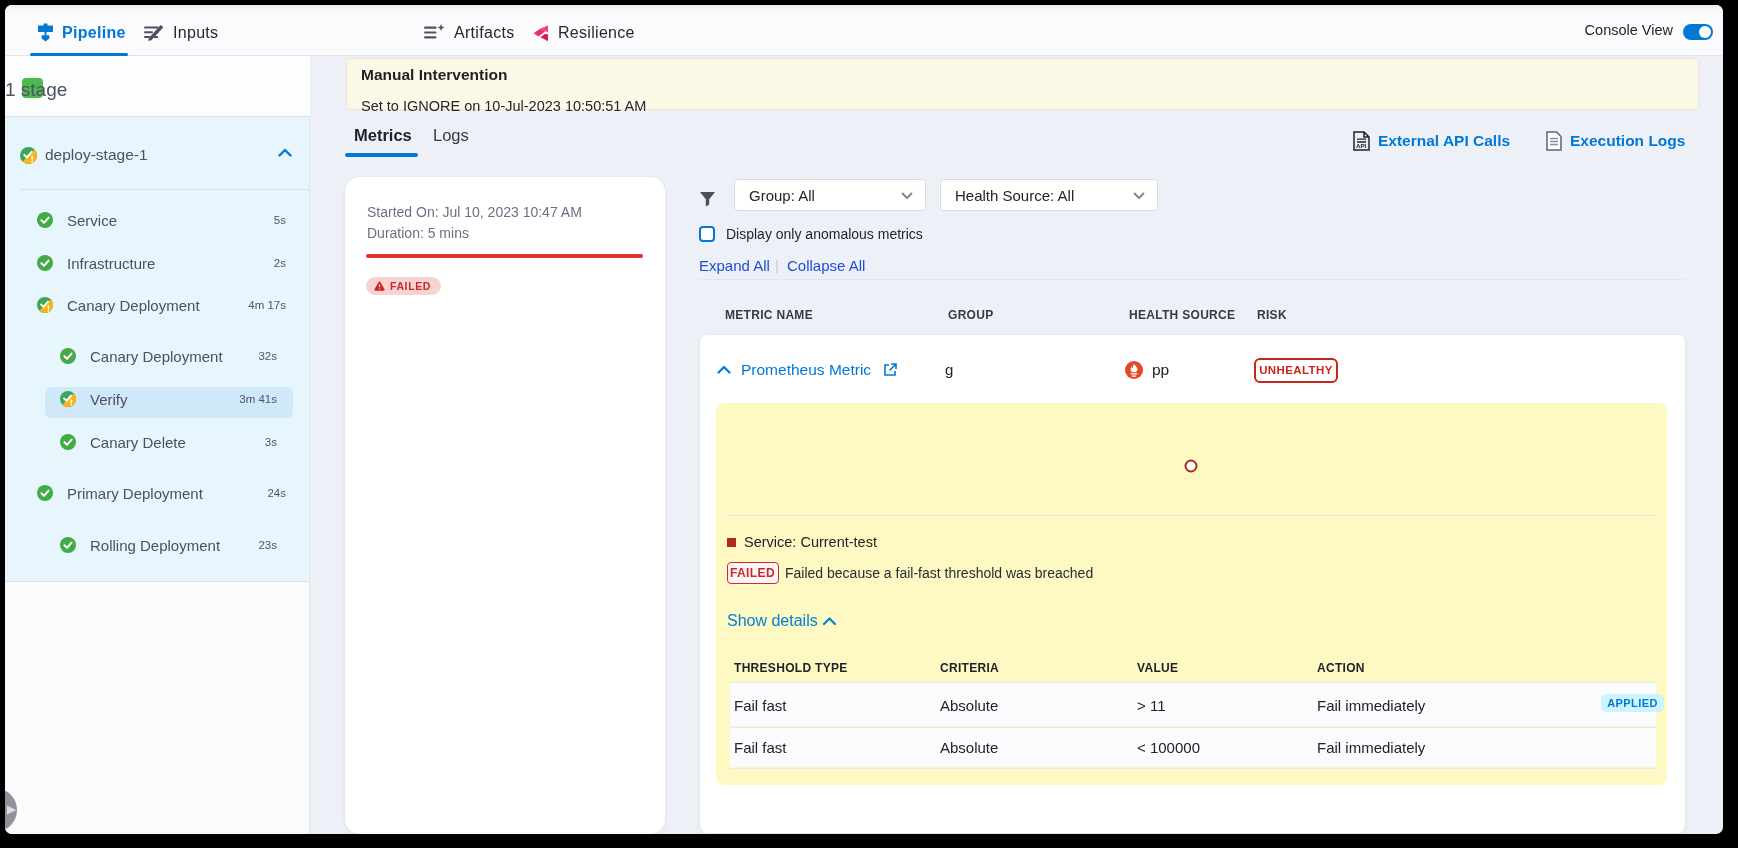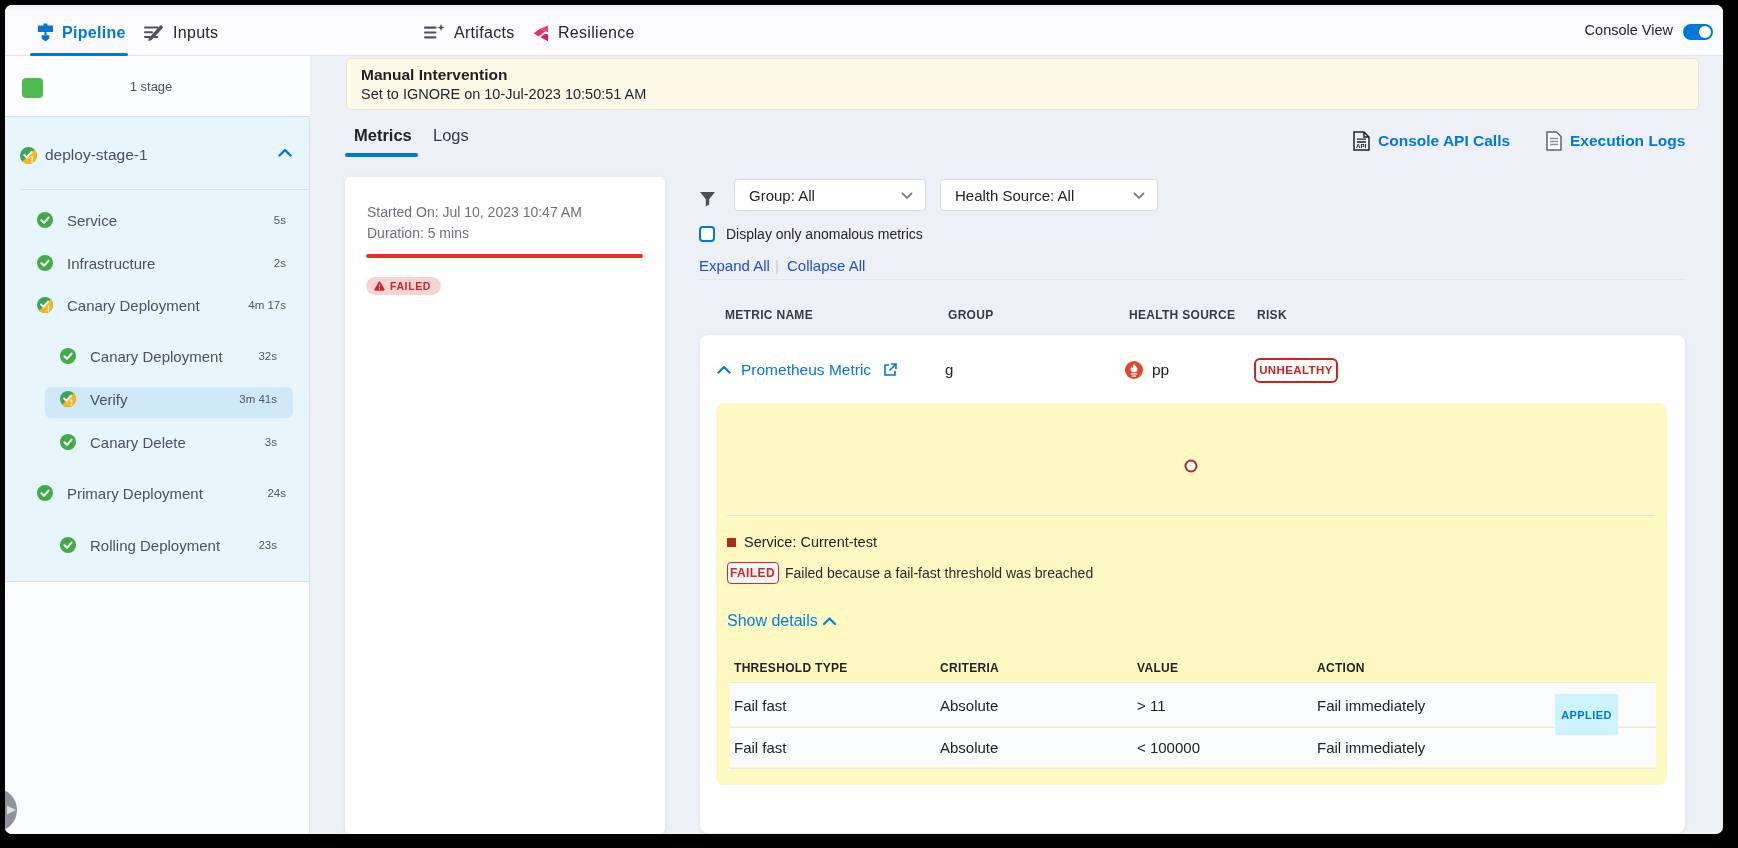--- a/index.html
+++ b/index.html
@@ -6,53 +6,53 @@
 .frame{position:absolute;left:5px;top:5px;width:1718px;height:829px;background:#eef0f8;border-radius:7px;overflow:hidden}
 
 .nav{position:absolute;left:0;top:0;width:1718px;height:51px;background:#fbfbfd;border-bottom:1px solid #e2e3eb;box-shadow:inset 0 4px 5px -2px #e9e9f0}
 .navitem{position:absolute;top:2px;height:51px;display:flex;align-items:center;gap:9px;font-size:16px;letter-spacing:.3px;color:#24252e;font-weight:700}
 .navblue{position:absolute;left:25px;top:47.5px;width:98px;height:3.5px;background:#0278d5;border-radius:2px}
 
 .sidehead{position:absolute;left:0;top:51px;width:305px;height:61px;background:#fbfdfe;border-bottom:1px solid #dfe0e6}
 .sideblue{position:absolute;left:0;top:112px;width:305px;height:464px;background:#e7f5fd;border-right:1px solid #e3e4ea}
 .sidebot{position:absolute;left:0;top:576px;width:305px;height:253px;background:#fafbfd;border-top:1px solid #e0e1e7;border-right:1px solid #e3e4ea}
 .stagesq{position:absolute;left:17px;top:73px;width:21px;height:20px;border-radius:4px;background:#4dba4f}
-.stage1{position:absolute;left:0px;top:74px;width:292px;text-align:center;font-size:13px;color:#4f5162}
+.stage1{position:absolute;left:0px;top:74px;width:292px;text-align:left;font-size:19px;color:#4f5162}
 .srow{position:absolute;display:flex;align-items:center;font-size:15px;color:#4d4f63}
 .sdur{position:absolute;text-align:right;font-size:11.5px;color:#51536a}
 .vhl{position:absolute;left:40px;top:382px;width:248px;height:31px;background:#cfe9fa;border-radius:6px}
 
 .banner{position:absolute;left:341px;top:53px;width:1353px;height:52px;background:#fdf9e7;border:1px solid #eae5cd;border-radius:5px;padding:7px 0 0 14px}
 .banner b{font-size:15.5px;color:#1f2024}
-.banner div{font-size:14.5px;color:#24252e;margin-top:2px}
+.banner div{font-size:14.5px;color:#24252e;margin-top:14px}
 
 .tab1{position:absolute;left:349px;top:121px;font-size:16.5px;font-weight:700;color:#22222a}
 .tab2{position:absolute;left:428px;top:121px;font-size:16.5px;color:#383946}
 .tabu{position:absolute;left:340px;top:148px;width:73px;height:3.5px;background:#0278d5;border-radius:2px}
 .toplink{position:absolute;top:126px;display:flex;align-items:center;gap:8px;font-size:15.5px;font-weight:700;color:#0278d5}
 
-.lcard{position:absolute;left:340px;top:172px;width:320px;height:657px;background:#fff;border-radius:5px;box-shadow:0 1px 4px rgba(40,41,61,.08)}
+.lcard{position:absolute;left:340px;top:172px;width:320px;height:657px;background:#fff;border-radius:15px;box-shadow:0 1px 4px rgba(40,41,61,.08)}
 .lmeta{font-size:14px;color:#6d6f84;line-height:21px}
 .redbar{position:absolute;left:21px;top:77px;width:277px;height:4px;border-radius:2px;background:#e6332a}
 .failpill{position:absolute;left:21px;top:100px;height:17.5px;padding:0 10px 0 8px;border-radius:9px;background:#f7d4d1;display:flex;align-items:center;gap:5px;font-size:10.5px;font-weight:700;letter-spacing:.6px;color:#c7292f}
 .infobox{position:absolute;left:21px;top:135px;width:279px;height:147px;background:#e9f7fd;border-radius:8px;padding:11px 0 0 11px;font-size:14.8px;line-height:21.4px;color:#25262e;white-space:nowrap;overflow:hidden}
 
 .sel{position:absolute;top:174px;height:32px;background:#fff;border:1px solid #d8d9e3;border-radius:4px;display:flex;align-items:center;padding:0 14px;font-size:15px;font-weight:500;color:#22222a}
 .sel svg{position:absolute;right:12px;top:12px}
 .chkl{position:absolute;left:721px;top:221px;font-size:14px;color:#24252e}
 .chkb{position:absolute;left:694px;top:221px;width:16px;height:16px;border:2px solid #0278d5;border-radius:4px;background:#fff}
 .exl{position:absolute;top:252px;font-size:15px;font-weight:500;color:#1d4ed8}
 .hdiv{position:absolute;background:#e4e5ee;height:1px}
 .colh{position:absolute;font-size:12px;font-weight:700;color:#383946;letter-spacing:.3px}
 
 .mcard{position:absolute;left:695px;top:330px;width:985px;height:498px;background:#fff;border-radius:8px;box-shadow:0 1px 4px rgba(40,41,61,.08)}
 .ipanel{position:absolute;left:16px;top:68px;width:951px;height:382px;background:#fef9c3;border-radius:8px}
 .ub{position:absolute;left:554px;top:23px;width:84px;height:24.5px;border:2px solid #c8251c;border-radius:6px;color:#c8251c;font-size:11.5px;font-weight:700;letter-spacing:.4px;display:flex;align-items:center;justify-content:center}
 .fob{position:absolute;left:10.5px;top:159px;width:52px;height:22px;border:1.5px solid #cf2933;border-radius:4px;background:#fdf6f5;color:#c7292f;font-size:12px;font-weight:700;letter-spacing:.4px;display:flex;align-items:center;justify-content:center}
-.appl{position:absolute;left:839px;top:291px;width:63px;height:41px;background:#cdf4fe;border-radius:0;color:#0278d5;font-size:11px;font-weight:700;letter-spacing:.4px;display:flex;align-items:center;justify-content:center}
+.appl{position:absolute;left:885px;top:291px;width:63px;height:18px;background:#cdf4fe;border-radius:5px;color:#0278d5;font-size:11px;font-weight:700;letter-spacing:.4px;display:flex;align-items:center;justify-content:center}
 .cell{position:absolute;font-size:15px;color:#22222a}
 
 .cv{position:absolute;right:50px;top:17px;font-size:14.5px;color:#22222a}
 .tgl{position:absolute;left:1678px;top:19px;width:30px;height:16px;border-radius:8px;background:#0278d5}
 .tgl i{position:absolute;right:2px;top:2px;width:12px;height:12px;border-radius:50%;background:#fff}
 </style></head>
 <body>
 <div class="frame">
 
   <div class="nav"></div>
@@ -209,21 +209,21 @@
 
   <div class="tab1">Metrics</div>
   <div class="tab2">Logs</div>
   <div class="tabu"></div>
   <div class="toplink" style="left:1348px">
     <svg width="17" height="20" viewBox="0 0 17 20">
         <path fill="none" stroke="#22222a" stroke-width="1.5" d="M1 1 H11 L16 6 V19 H1 Z M11 1 V6 H16"></path>
         <path stroke="#22222a" stroke-width="1.3" d="M4 8.2 H13 M4 11 H13"></path>
         <text x="3" y="17.4" font-size="6.2" font-weight="bold" fill="#22222a" font-family="Liberation Sans">API</text>
       </svg>
-    <span>Console API Calls</span>
+    <span>External API Calls</span>
   </div>
   <div class="toplink" style="left:1541px">
     <svg width="16" height="20" viewBox="0 0 16 20">
         <path fill="#fff" stroke="#5d6373" stroke-width="1.5" d="M1 1 H10.5 L15 5.5 V19 H1 Z"></path>
         <path stroke="#8b90a0" stroke-width="1.3" d="M4 7.5 H12 M4 10.5 H12 M4 13.5 H12"></path>
       </svg>
     <span>Execution Logs</span>
   </div>
 
   <div class="lcard">

